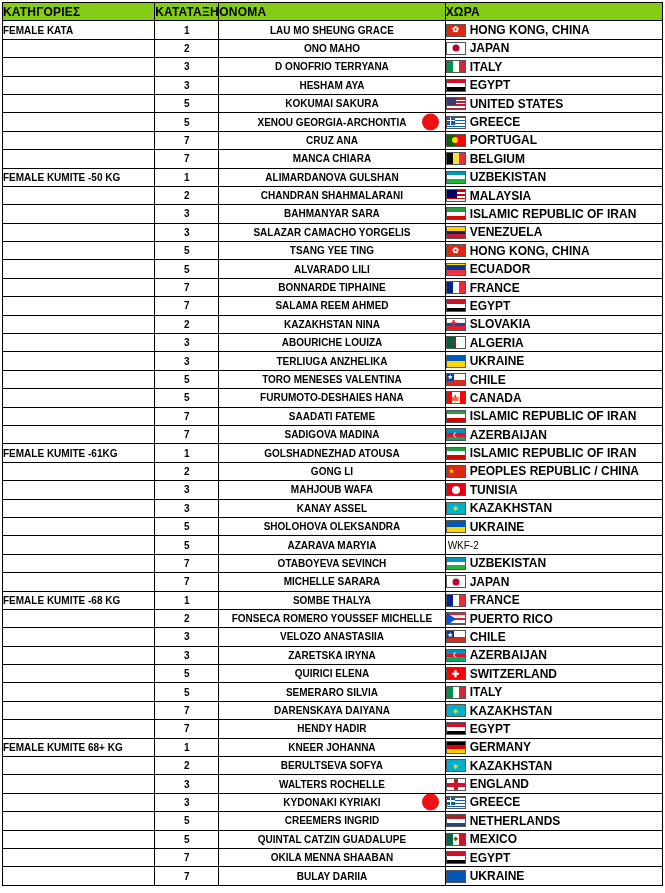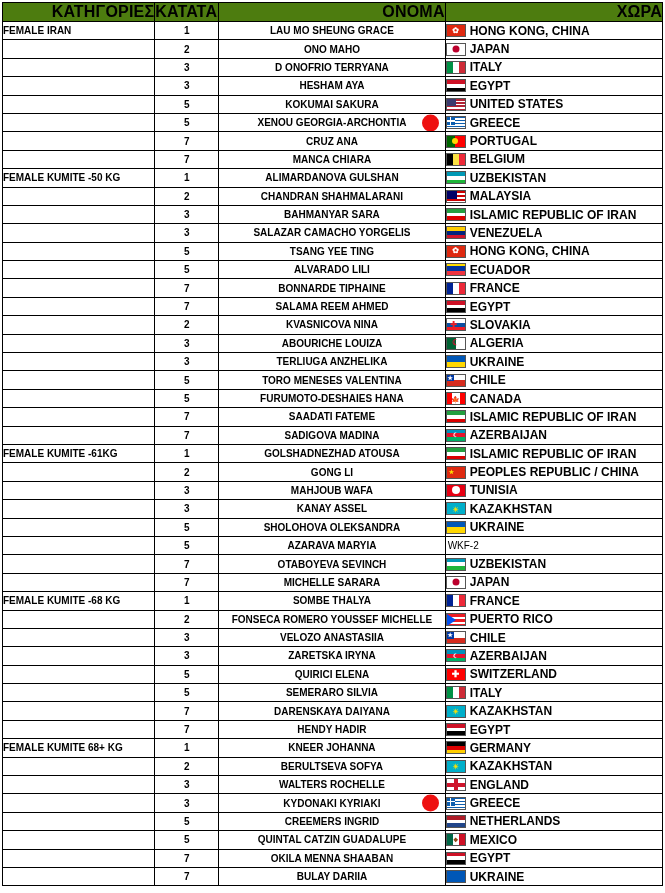--- a/index.html
+++ b/index.html
@@ -26,25 +26,25 @@
   }
   table.grid td, table.grid th {
     border: 1px solid #000000;
     padding: 0;
     height: 17.4px;
     vertical-align: middle;
     overflow: hidden;
     white-space: nowrap;
   }
   thead th {
-    background: #4d7c0f;
+    background: #84cc16;
     color: #000000;
     font-weight: bold;
-    font-size: 16px;
-    text-align: right;
+    font-size: 12px;
+    text-align: left;
     letter-spacing: 0.2px;
   }
   col.c-cat { width: 152px; }
   col.c-rank { width: 64px; }
   col.c-name { width: 226px; }
   col.c-country { width: 217px; }
 
   td.cat {
     font-weight: bold;
     font-size: 10px;
@@ -145,21 +145,21 @@
     <thead>
       <tr>
         <th>ΚΑΤΗΓΟΡΙΕΣ</th>
         <th>ΚΑΤΑΤΑΞΗ</th>
         <th>ΟΝΟΜΑ</th>
         <th>ΧΩΡΑ</th>
       </tr>
     </thead>
     <tbody id="tbody">
         <tr>
-          <td class="cat">FEMALE IRAN</td>
+          <td class="cat">FEMALE KATA</td>
           <td class="rank">1</td>
           <td class="name"><span>LAU MO SHEUNG GRACE</span></td>
           <td class="country">
             <div class="ctry-wrap">
               <span class="flag">
                 <div style="position:absolute;inset:0;background:#de2910"></div>
                 <div class="ctr-emblem" style="color:#fff">✿</div>
               </span>
               <span class="ctry-label">HONG KONG, CHINA</span>
             </div>
@@ -401,21 +401,21 @@
                   <span style="background:#000000"></span>
                 </div>
               </span>
               <span class="ctry-label">EGYPT</span>
             </div>
           </td>
         </tr>
         <tr>
           <td class="cat"></td>
           <td class="rank">2</td>
-          <td class="name"><span>KVASNICOVA NINA</span></td>
+          <td class="name"><span>KAZAKHSTAN NINA</span></td>
           <td class="country">
             <div class="ctry-wrap">
               <span class="flag">
                 <div class="f-h3">
                   <span style="background:#ffffff"></span>
                   <span style="background:#0b4ea2"></span>
                   <span style="background:#ee1c25"></span>
                 </div>
                 <div class="ctr-emblem" style="left:7px;color:#ee1c25">✚</div>
               </span>

